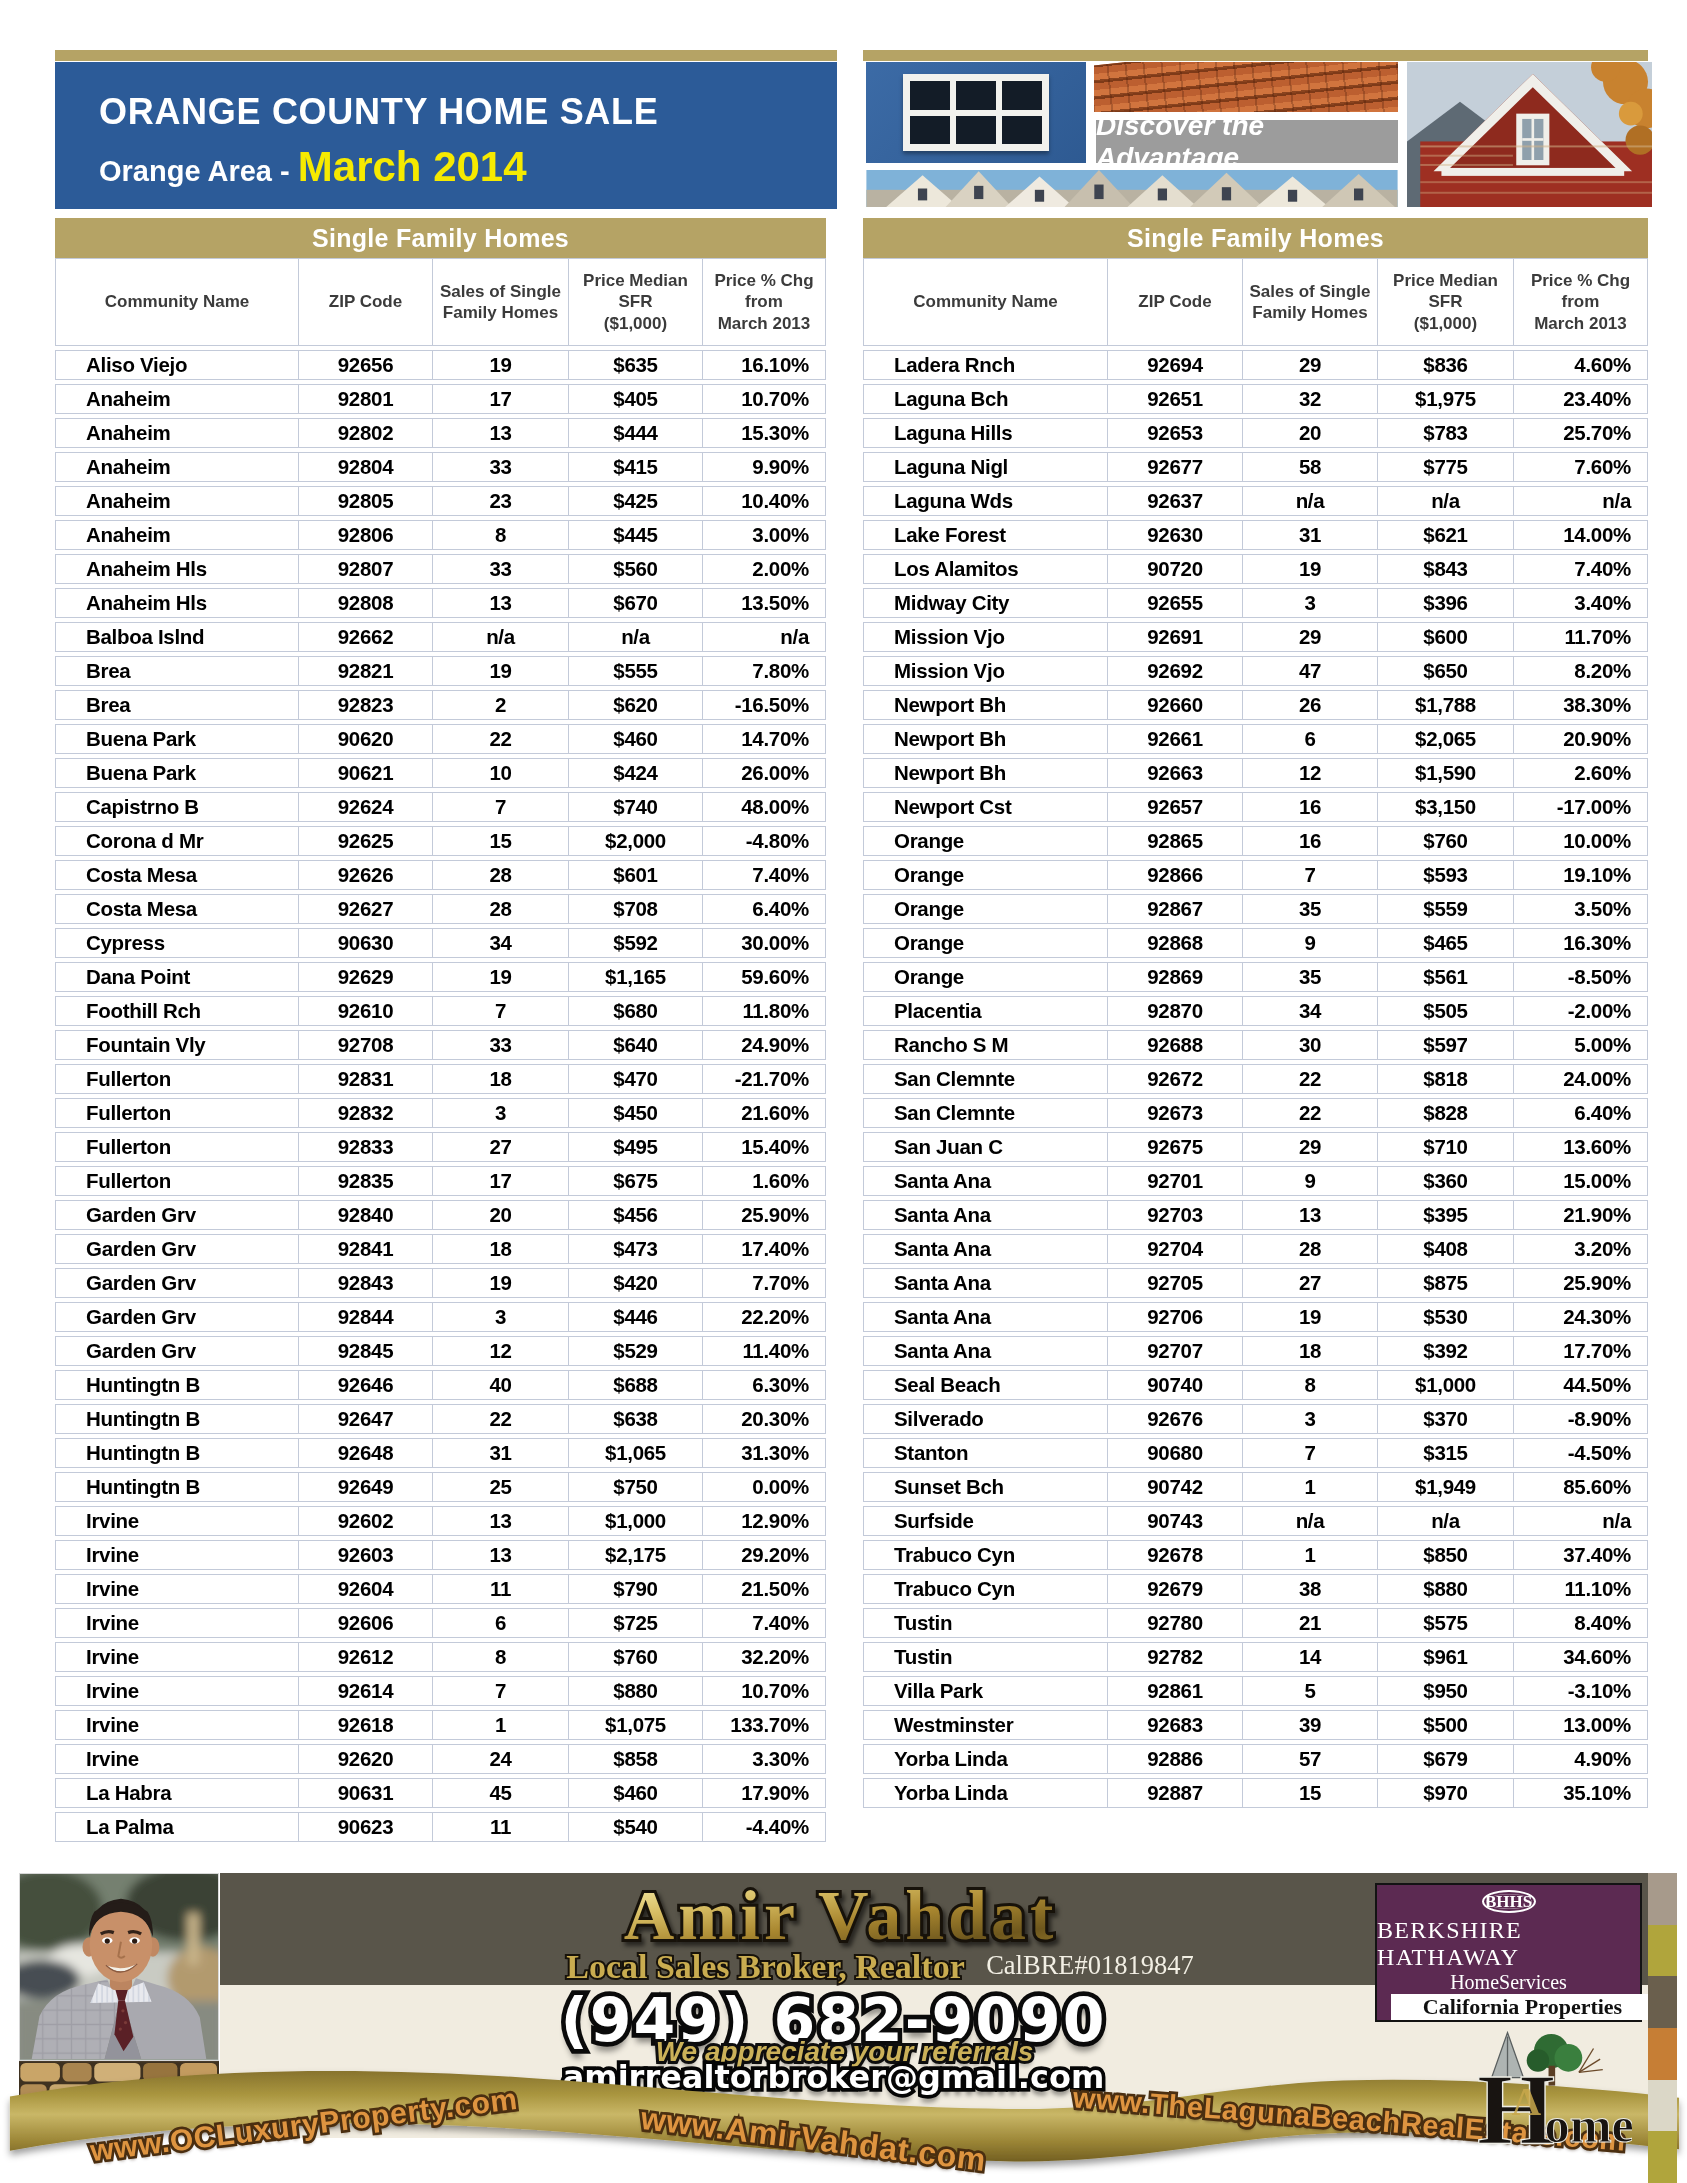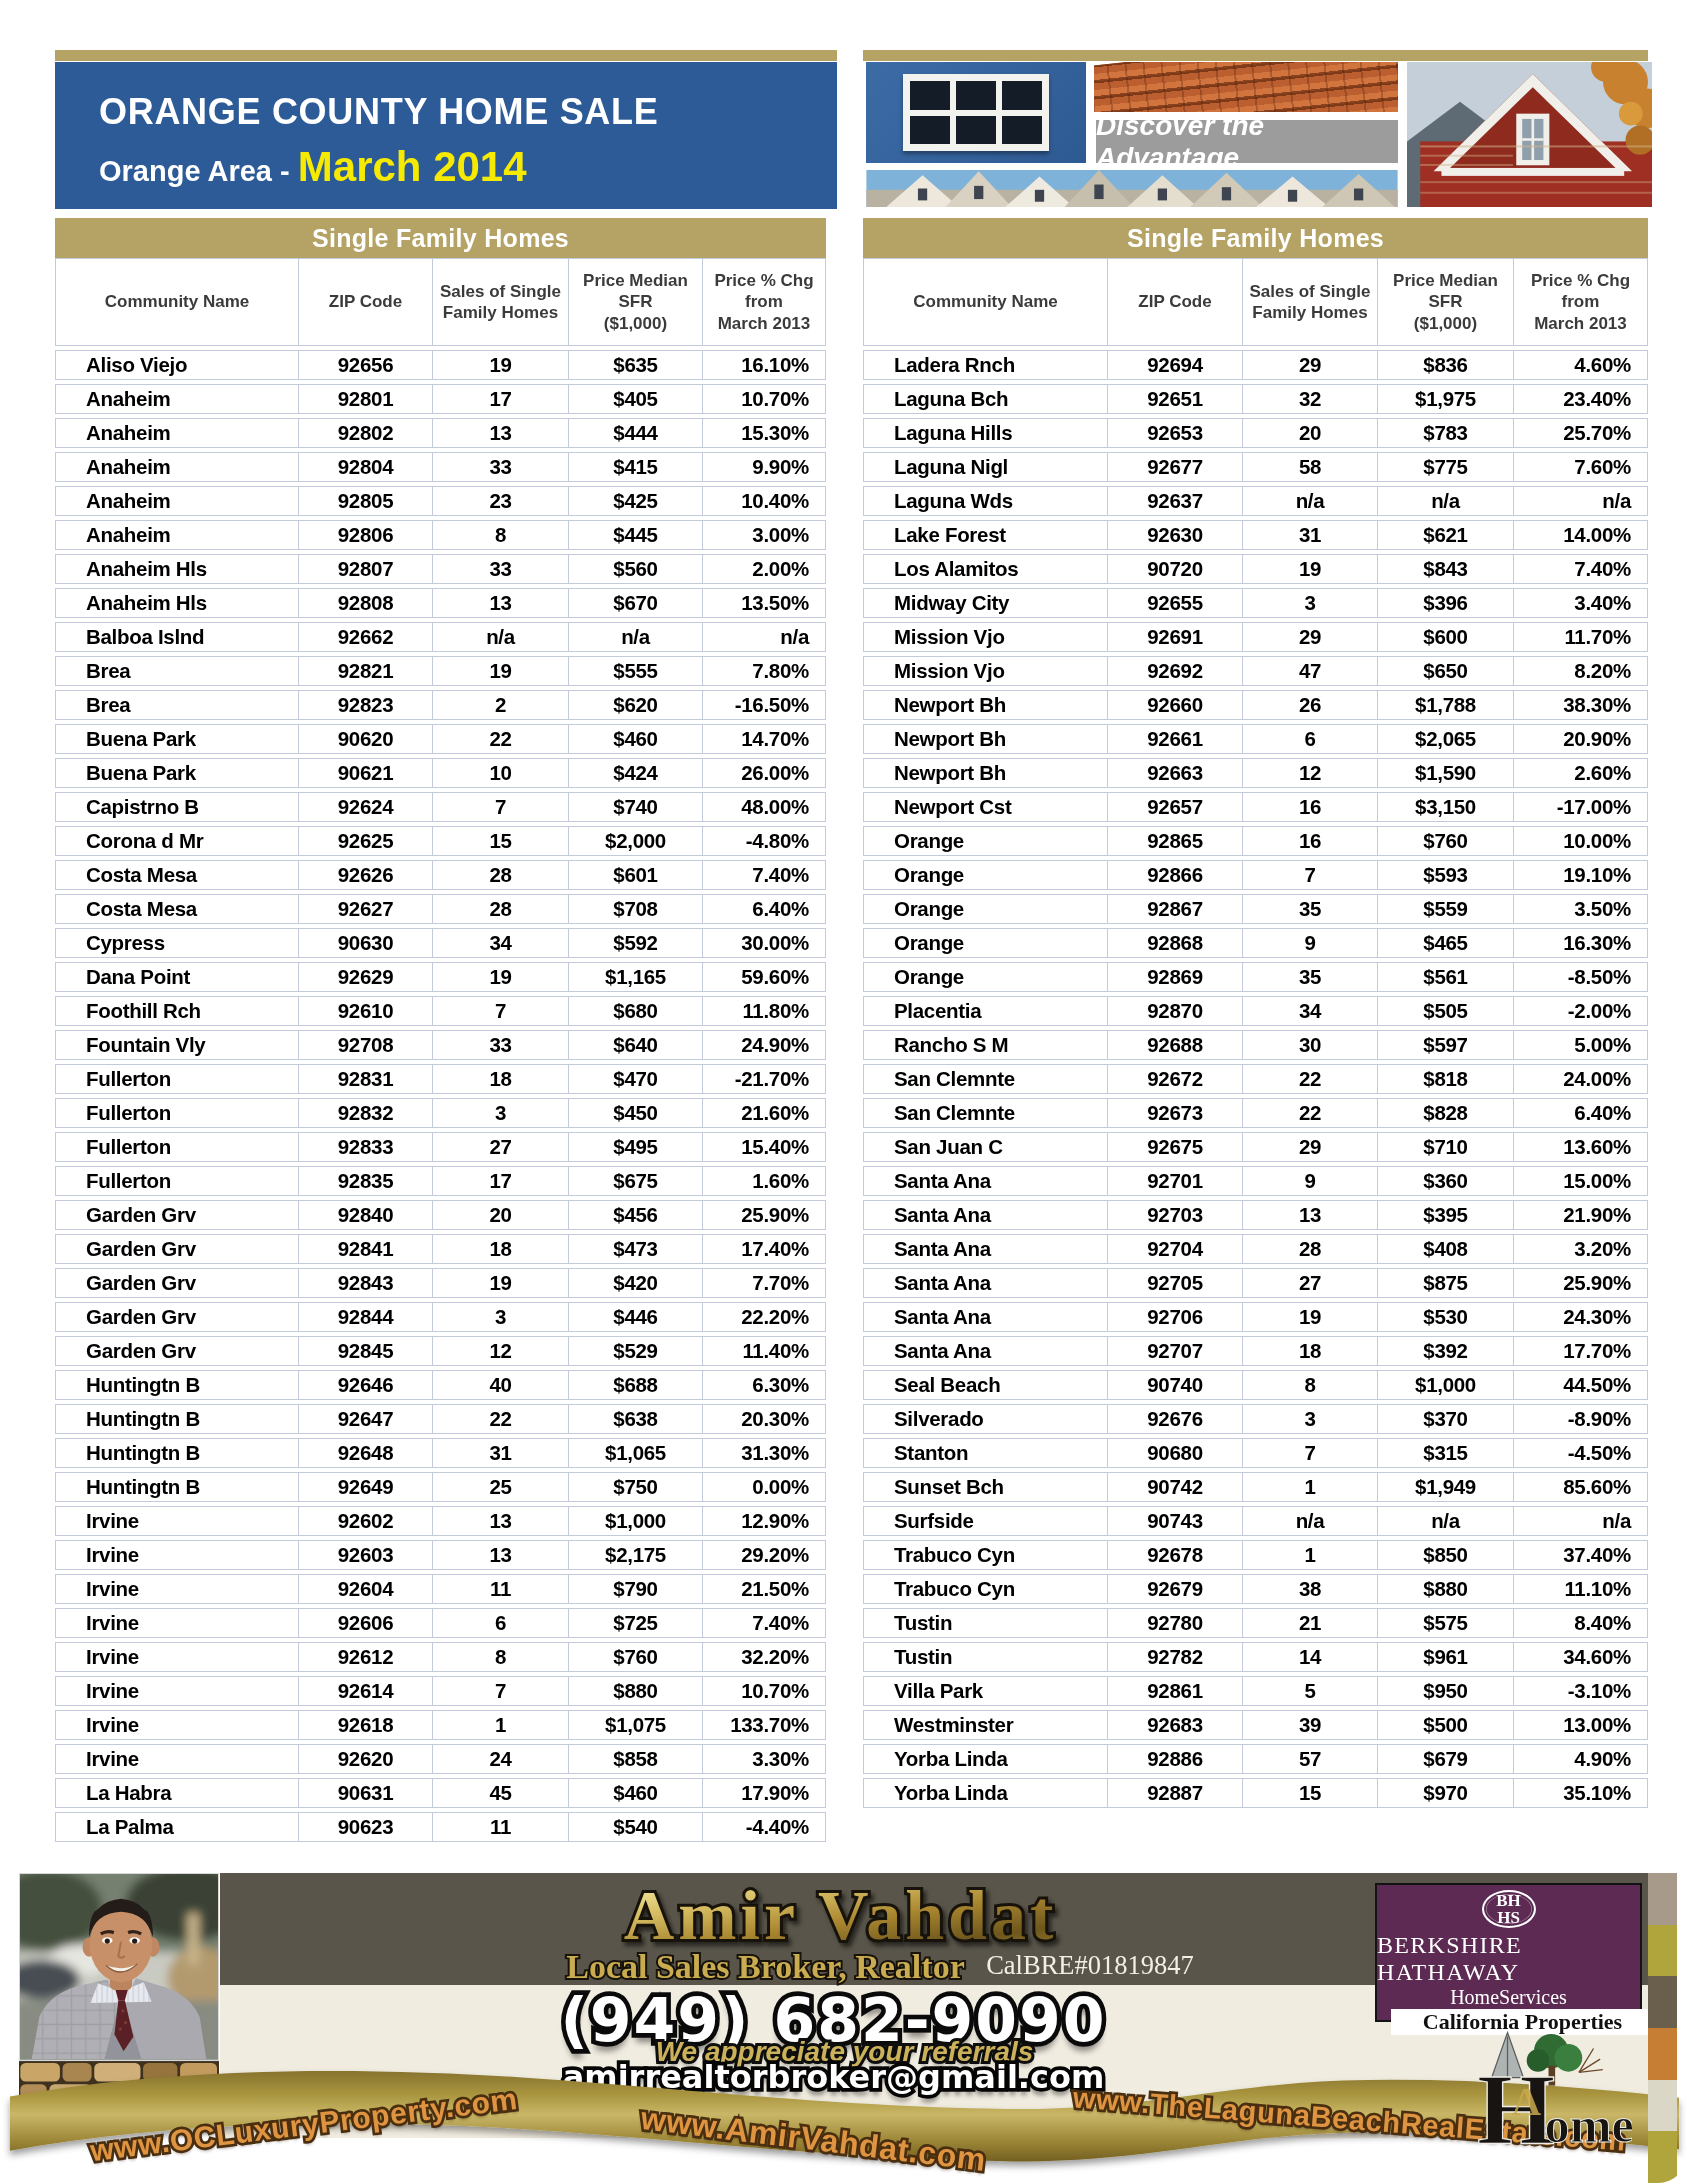--- a/index.html
+++ b/index.html
@@ -1,17 +1,17 @@
 <!DOCTYPE html>
 <html style="font-size:10.6px"><head>
 <meta charset="utf-8">
 <style>
   html,body{margin:0;padding:0;background:#fff;}
   #page{position:relative;width:1687px;height:2183px;background:#ffffff;overflow:hidden;
-        font-family:"Liberation Sans",sans-serif;border-radius:29px;}
+        font-family:"Liberation Sans",sans-serif;}
 
   
   .goldbar{position:absolute;height:11.2px;background:#B5A365;}
   #goldbar-left{left:55px;top:50px;width:782px;}
   #goldbar-right{left:863px;top:50px;width:785px;}
   #title-box{position:absolute;left:55px;top:62px;width:782px;height:147px;background:#2C5B98;}
   #title-box .t1{position:absolute;left:44px;top:29px;color:#fff;font-size:36px;font-weight:bold;letter-spacing:0.7px;}
   #title-box .t2{position:absolute;left:44px;top:81px;color:#fff;font-size:29px;font-weight:bold;}
   #title-box .t2 .month{font-size:42px;color:#F6EA00;font-weight:bold;}
 
@@ -93,21 +93,21 @@
   .url .stroke-layer{-webkit-text-stroke:5.3px #4A2E10;color:#4A2E10;text-shadow:0 3.3px 3.3px rgba(40,20,0,.45);}
   .url .fill-layer{color:#DE9440;}
   #url-left{left:66px;top:2108px;width:476px;font-size:30px;transform:rotate(-7deg);}
   #url-center{left:615px;top:2121px;width:397px;font-size:32px;transform:rotate(7deg);}
   #url-right{left:1032px;top:2103px;width:635px;font-size:29px;transform:rotate(4.5deg);}
 
   
   #bhhs{position:absolute;left:1375px;top:1883px;width:267px;height:139px;border:2.6px solid #131313;box-sizing:border-box;
         background:#5C2A52;display:flex;flex-direction:column;align-items:center;}
   #bhhs .seal{width:50px;height:50px;border:2.6px solid #fff;border-radius:50%;margin-top:4.6px;
-        display:flex;flex-direction:column;align-items:center;justify-content:center;
+        display:flex;flex-direction:row;align-items:center;justify-content:center;
         font-family:"Liberation Serif",serif;color:#fff;font-size:17px;line-height:1.0;font-weight:bold;
         box-shadow:inset 0 0 0 2px #5C2A52, inset 0 0 0 2.6px rgba(255,255,255,.5);}
   #bhhs .l1{font-family:"Liberation Serif",serif;color:#fff;font-size:24px;letter-spacing:1.3px;margin-top:4px;}
   #bhhs .l2{font-family:"Liberation Serif",serif;color:#fff;font-size:20px;margin-top:0px;}
   #bhhs .strip{width:100%;height:30px;background:#fff;margin-top:auto;display:flex;align-items:center;justify-content:center;margin-left:28px;}
   #bhhs .strip span{font-family:"Liberation Serif",serif;color:#101010;font-size:22px;font-weight:bold;}
 
   #ha-logo{position:absolute;left:1473px;top:2030px;width:159px;height:129px;}
   #colorstrip{position:absolute;left:1648px;top:1873px;width:29px;height:310px;display:flex;flex-direction:column;}
   #colorstrip div{width:100%;}

